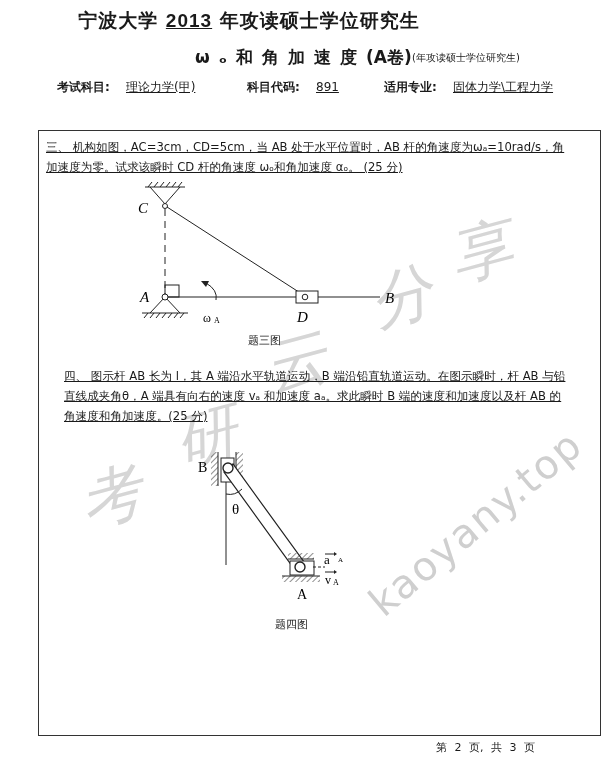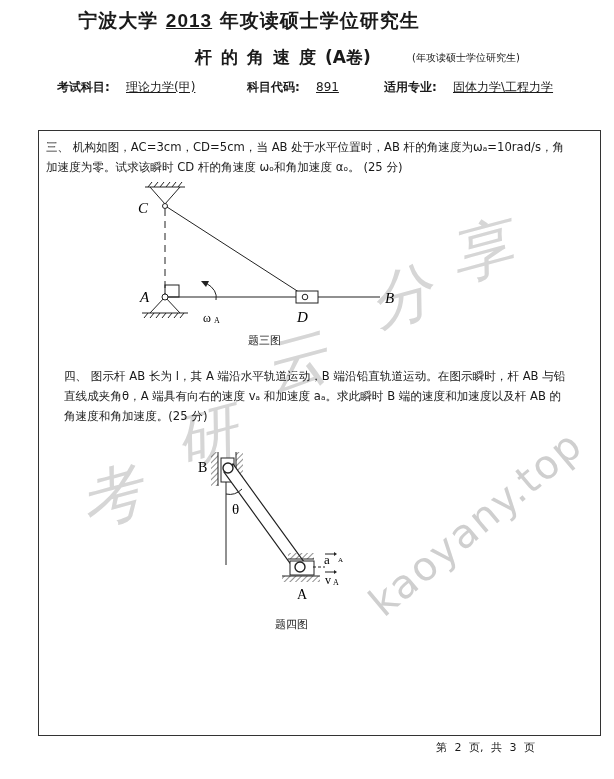--- a/index.html
+++ b/index.html
@@ -9,36 +9,36 @@
   .title1 { left: 0; width: 498px; top: 8px; text-align: center; font-size: 19px; font-weight: bold;
             font-family: "DejaVu Sans", "Liberation Sans", sans-serif; letter-spacing: 1px; }
   .title1 .year { text-decoration: underline; font-family: "Liberation Sans", sans-serif; font-weight: bold; }
   .title2 { left: 195px; top: 46px; font-size: 17px; font-weight: bold;
             font-family: "DejaVu Sans", "Liberation Sans", sans-serif; letter-spacing: 9px; }
   .title2 .paper { letter-spacing: 0; }
   .title2-note { left: 412px; top: 51px; font-size: 10px; font-family: "DejaVu Sans", sans-serif; letter-spacing: 0; font-weight: normal; }
   .meta { top: 79px; font-size: 12px; font-weight: bold; font-family: "DejaVu Sans", "Liberation Sans", sans-serif; }
   .meta .val { font-weight: normal; text-decoration: underline; margin-left: 12px; }
   .frame { left: 38px; top: 130px; width: 563px; height: 606px; border: 1.3px solid #333; box-sizing: border-box; }
-  .para { font-size: 11.6px; line-height: 20px; font-family: "DejaVu Sans", "Liberation Sans", sans-serif; }
+  .para { font-size: 11.6px; line-height: 20px; font-family: "DejaVu Sans", "Liberation Sans", sans-serif; text-decoration: underline; }
   .caption { font-size: 11px; font-family: "DejaVu Sans", sans-serif; margin-left: 46px; }
   .footer { left: 436px; top: 740px; font-size: 11px; font-family: "DejaVu Sans", sans-serif; word-spacing: 4px; }
   .wm { color: #d6d6d6; pointer-events: none; }
   .wm-cn { font-family: "DejaVu Serif", serif; font-size: 62px; font-style: italic; }
   .wm-url { font-family: "DejaVu Sans", sans-serif; font-size: 40px; transform: rotate(-40deg); transform-origin: left top; letter-spacing: 2px; color: #cfcfcf; }
   svg text { font-family: "Liberation Serif", "DejaVu Serif", serif; }
 </style>
 </head>
 <body>
 
 <div class="abs title1">
   <span>宁波大学</span><span> </span><span class="year">2013</span><span> </span><span>年攻读硕士学位研究生</span>
 </div>
 <div class="abs title2">
-  <span>杆的角速度</span><span class="paper">(A卷)</span>
+  <span>ωₒ和角加速度</span><span class="paper">(A卷)</span>
 </div>
 <div class="abs title2-note">(年攻读硕士学位研究生)</div>
 
 <div class="abs meta" style="left:57px;">
   <span>考试科目:</span>
   <span class="val">理论力学(甲)</span>
 </div>
 <div class="abs meta" style="left:247px;">
   <span>科目代码:</span>
   <span class="val">891</span>

